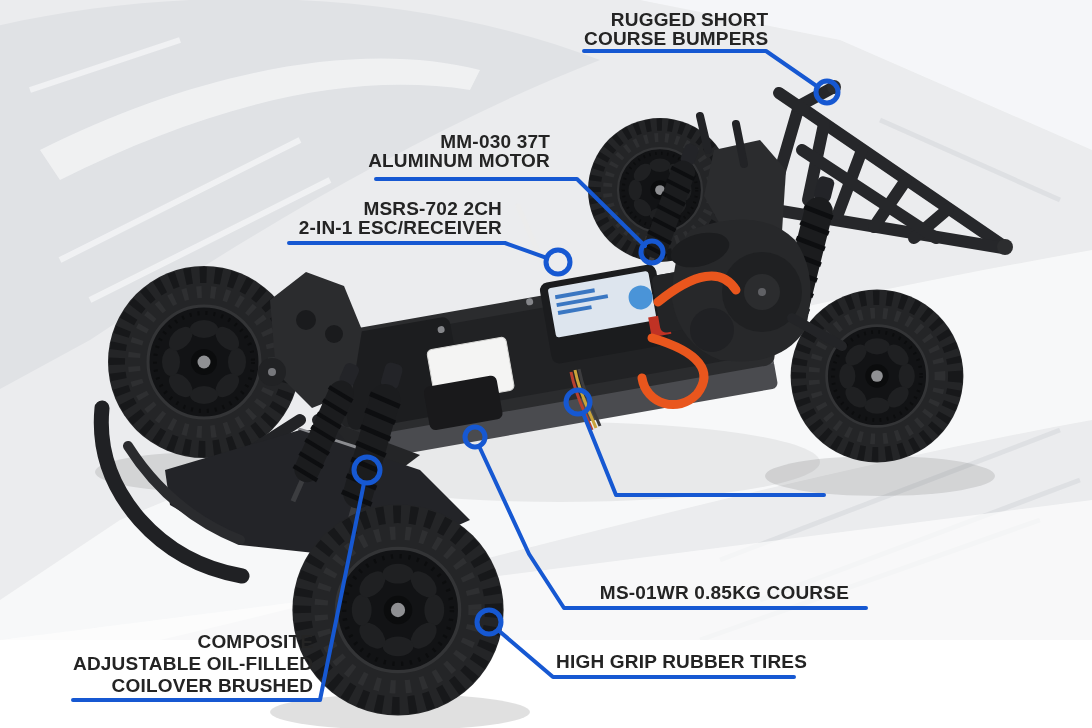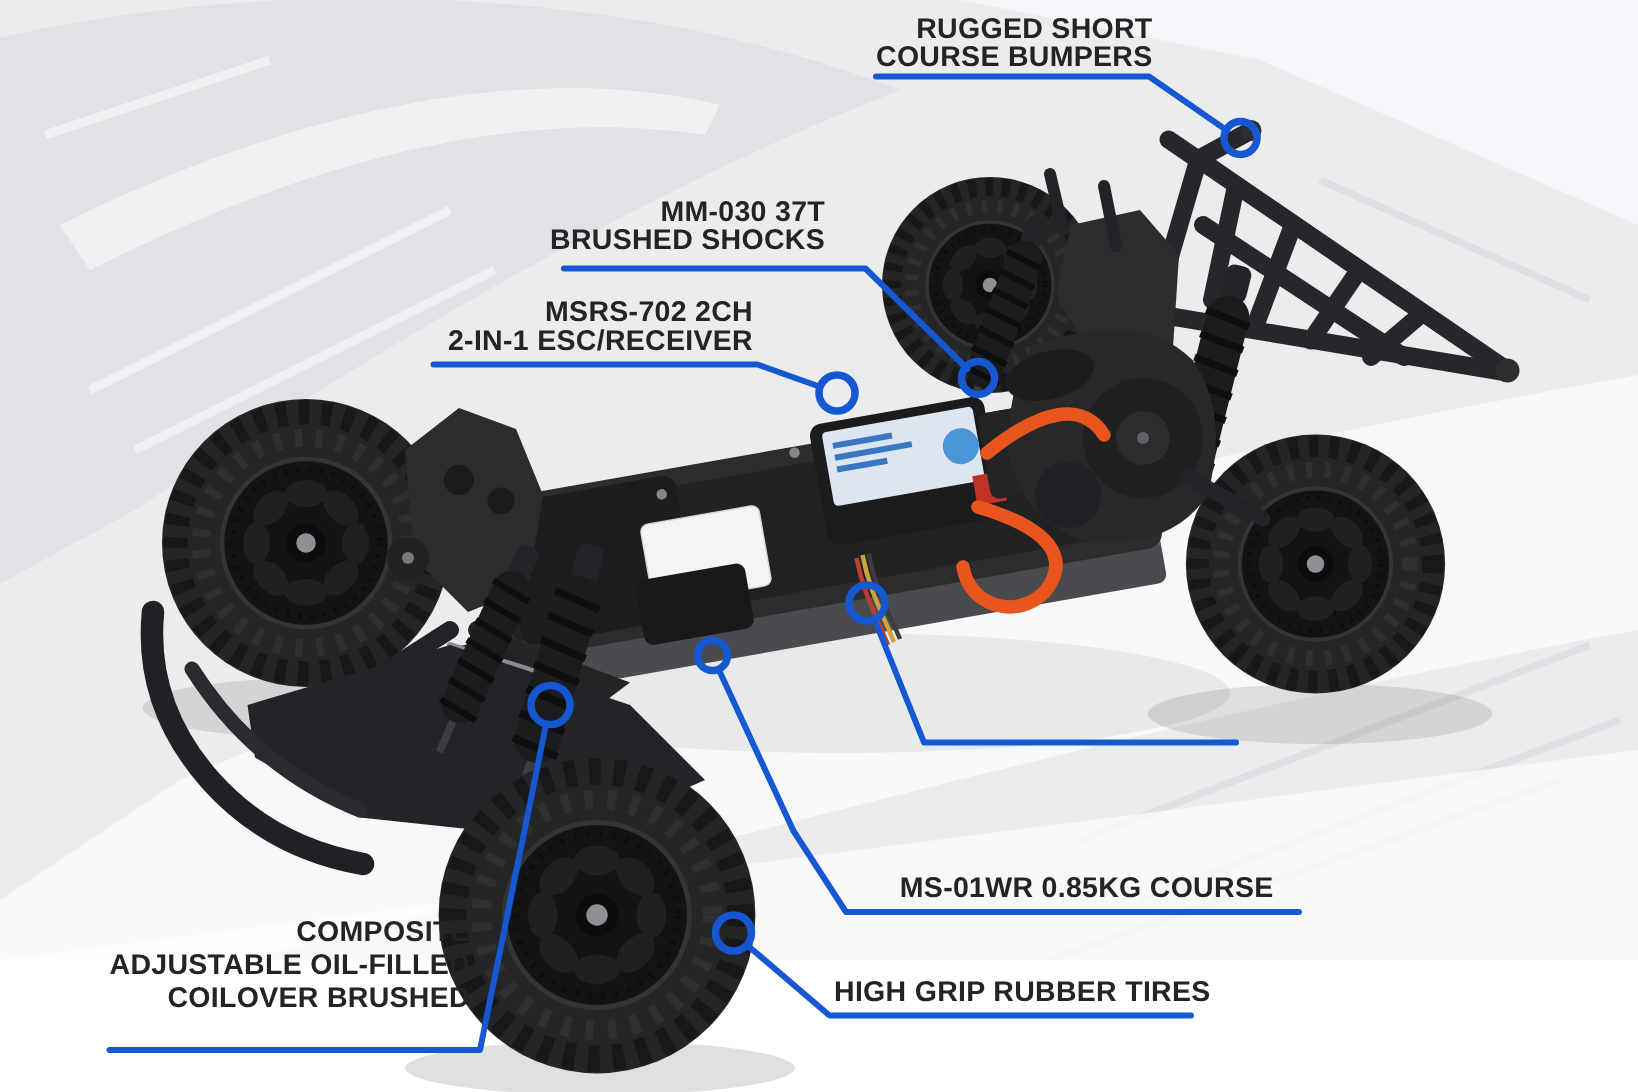--- a/index.html
+++ b/index.html
@@ -22,21 +22,21 @@
     font-size:19px;line-height:19px;letter-spacing:.2px;white-space:nowrap;
   }
   .callout span{display:block;text-align:right;}
   .align-right{text-align:right;}
   #label-bumpers{left:584px;top:10px;}
   #label-motor{right:542px;top:132px;}
   #label-esc{right:590px;top:199px;}
   #label-chassis{left:621px;top:468px;}
   #label-servo{right:243px;top:583px;}
   #label-tires{left:556px;top:652px;}
-  #label-shocks{left:73px;top:611px;line-height:22px;}
+  #label-shocks{left:73px;top:631px;line-height:22px;}
 </style>
 </head>
 <body>
 
 <div class="stage">
 
   <svg class="scene" viewBox="0 0 1092 728" aria-hidden="true">
     <defs>
       <g id="wheel">
         <circle r="96" fill="#242527"></circle>
@@ -232,21 +232,21 @@
     <circle class="ring" cx="367" cy="470" r="13"></circle>
   </svg>
 
   <div class="callout" id="label-bumpers">
     <span>RUGGED SHORT</span>
     <span>COURSE BUMPERS</span>
   </div>
 
   <div class="callout align-right" id="label-motor">
     <span>MM-030 37T</span>
-    <span>BRUSHED SHOCKS</span>
+    <span>ALUMINUM MOTOR</span>
   </div>
 
   <div class="callout align-right" id="label-esc">
     <span>MSRS-702 2CH</span>
     <span>2-IN-1 ESC/RECEIVER</span>
   </div>
 
 
   <div class="callout align-right" id="label-servo">
     <span>MS-01WR 0.85KG COURSE</span>

